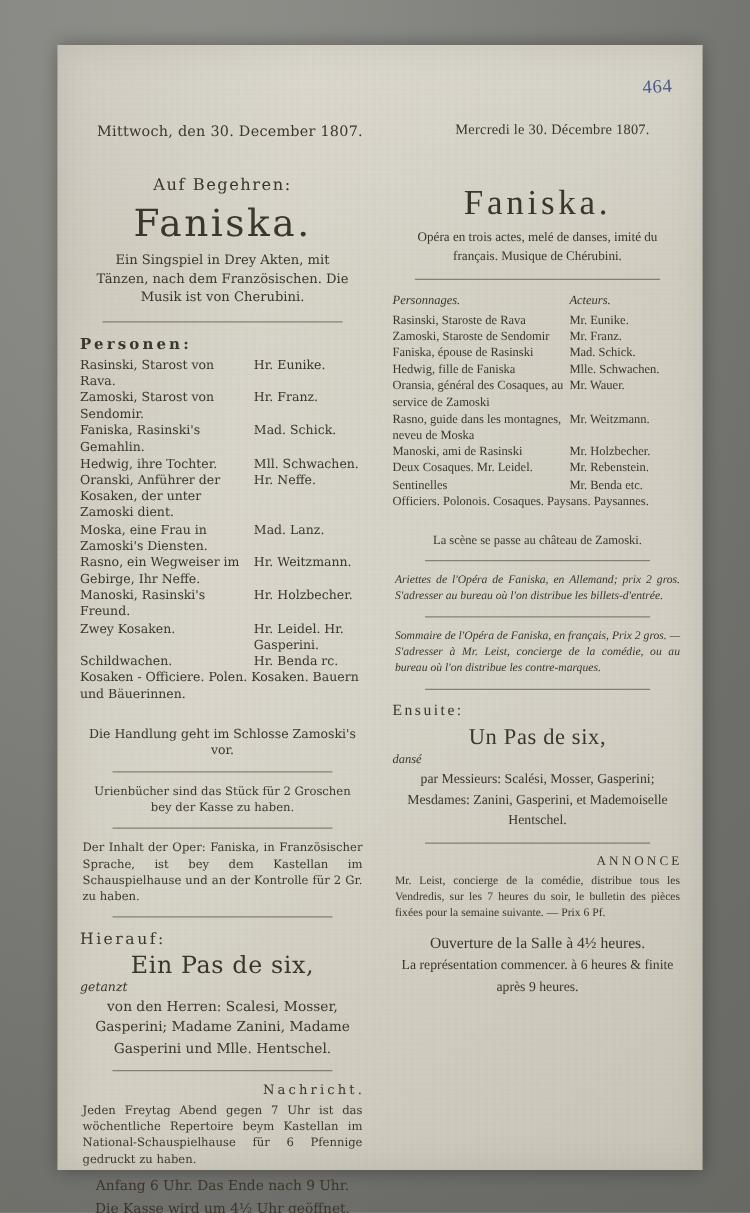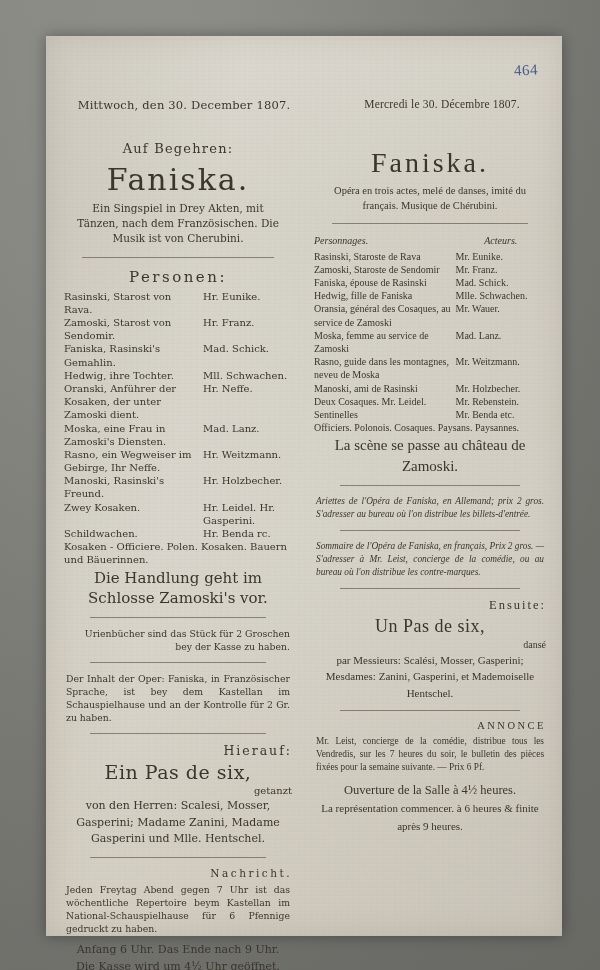--- a/index.html
+++ b/index.html
@@ -112,78 +112,79 @@
     padding: 0 10px;
   }
   .rule {
     border: 0;
     border-top: 1px solid #5c5446;
     margin: 10px 18px;
     opacity: 0.65;
   }
   .rule.short { margin: 9px 26px; }
   .section-head {
-    text-align: center;
-    font-size: 15px;
+    font-size: 12px;
     letter-spacing: 2.5px;
     margin: 6px 0 4px 0;
+    font-weight: bold;
   }
   .cast {
     font-size: 10px;
     line-height: 1.32;
     width: 100%;
     border-collapse: collapse;
   }
   .cast td {
     vertical-align: top;
     padding: 0;
   }
   .cast td.role { width: 61%; padding-right: 4px; }
   .cast td.actor { width: 39%; }
   .cast-head td {
     font-style: italic;
     padding-bottom: 2px;
   }
-  .cast-head td.actor { text-align: center; }
+  .cast-head td.actor { text-align: left; }
   .note-center {
     text-align: center;
-    font-size: 15px;
-    margin-top: 1px;
+    font-size: 10px;
+    margin-top: 18px;
     line-height: 1.35;
   }
   .block {
     font-size: 9.3px;
     line-height: 1.4;
     text-align: justify;
     padding: 0 2px;
   }
   .block.italic { font-style: italic; }
-  .block.center { text-align: right; }
+  .block.center { text-align: center; }
   .sub-head {
-    text-align: right;
+    text-align: left;
     font-size: 12.5px;
     letter-spacing: 2px;
     margin: 4px 0 2px 0;
   }
   .pas-title-de {
     text-align: center;
     font-size: 19px;
     letter-spacing: 0.5px;
     margin: 3px 0 2px 0;
     font-family: "DejaVu Serif", serif;
   }
   .pas-title-fr {
     text-align: center;
     font-size: 18px;
     letter-spacing: 0.5px;
     margin: 3px 0 2px 0;
   }
   .danced {
-    text-align: right;
+    text-align: left;
     font-size: 10px;
+    font-style: italic;
     margin-bottom: 2px;
   }
   .dancers {
     text-align: center;
     font-size: 11px;
     line-height: 1.5;
   }
   .annonce {
     text-align: right;
     font-size: 10.5px;
@@ -329,24 +330,20 @@
         </tr>
         <tr>
           <td class="role">Hedwig, fille de Faniska</td>
           <td class="actor">Mlle. Schwachen.</td>
         </tr>
         <tr>
           <td class="role">Oransia, général des Cosaques, au service de Zamoski</td>
           <td class="actor">Mr. Wauer.</td>
         </tr>
         <tr>
-          <td class="role">Moska, femme au service de Zamoski</td>
-          <td class="actor">Mad. Lanz.</td>
-        </tr>
-        <tr>
           <td class="role">Rasno, guide dans les montagnes, neveu de Moska</td>
           <td class="actor">Mr. Weitzmann.</td>
         </tr>
         <tr>
           <td class="role">Manoski, ami de Rasinski</td>
           <td class="actor">Mr. Holzbecher.</td>
         </tr>
         <tr>
           <td class="role">Deux Cosaques.   Mr. Leidel.</td>
           <td class="actor">Mr. Rebenstein.</td>

